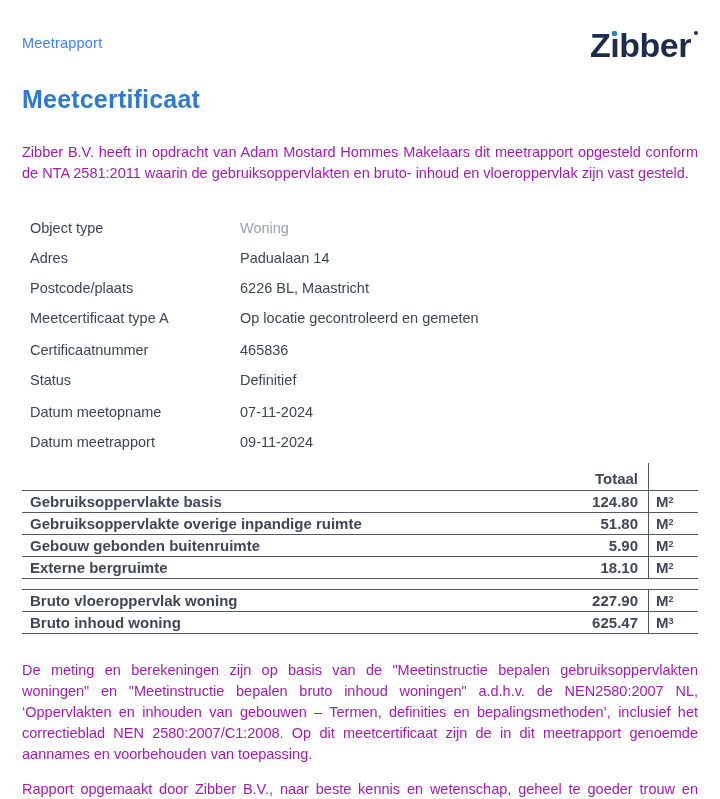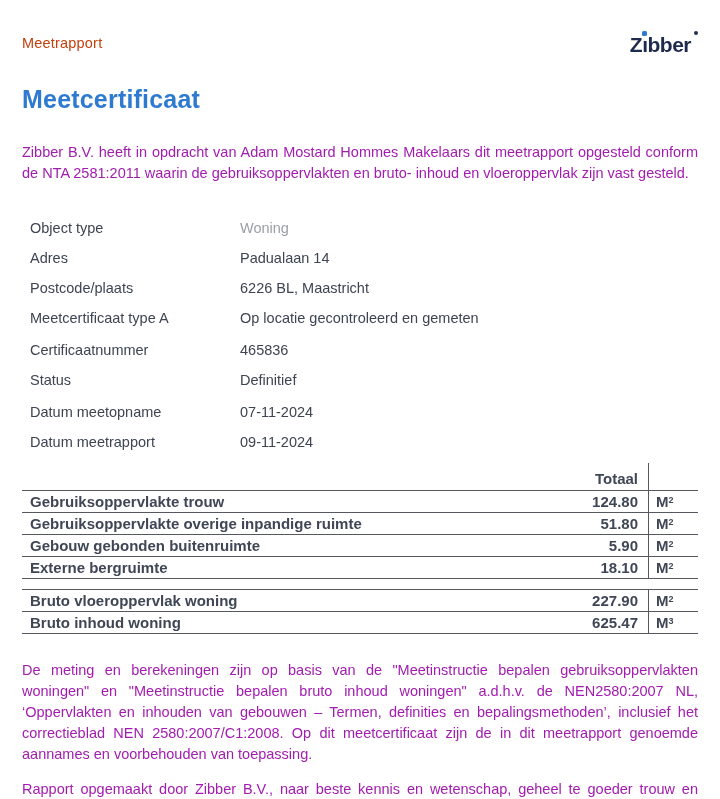--- a/index.html
+++ b/index.html
@@ -10,24 +10,24 @@
     padding:28px 22px 0 22px;
     background:#ffffff;
     font-family:"Liberation Sans", sans-serif;
     color:#3d4452;
     overflow:hidden;
   }
   .topbar {
     display:flex; justify-content:space-between; align-items:flex-start;
     height:36px;
   }
-  .doc-type { font-size:14.5px; color:#c2410c; margin-top:7px; letter-spacing:0.2px; }
+  .doc-type { font-size:14.5px; color:#3b82f6; margin-top:7px; letter-spacing:0.2px; }
   .logo {
     position:relative; display:inline-block;
-    font-weight:bold; font-size:21px; line-height:34px;
+    font-weight:bold; font-size:34px; line-height:34px;
     color:#1e2b4e; letter-spacing:-0.5px;
     margin-right:7px;
   }
   .logo-i { position:relative; display:inline-block; }
   .logo-i::after {
     content:""; position:absolute; left:0; right:0; margin:auto;
     top:3px; width:5px; height:5px; border-radius:1.5px;
     background:#2e7ad1;
   }
   .logo-mark {
@@ -126,21 +126,21 @@
 
   </div>
 
   <div class="m-table surface">
     <div class="t-row t-head">
       <span class="t-label"></span>
       <span class="t-value">Totaal</span>
       <span class="t-unit"></span>
     </div>
     <div class="t-row">
-      <span class="t-label">Gebruiksoppervlakte trouw</span>
+      <span class="t-label">Gebruiksoppervlakte basis</span>
       <span class="t-value">124.80</span>
       <span class="t-unit"><span>M</span><sup>2</sup></span>
     </div>
     <div class="t-row">
       <span class="t-label">Gebruiksoppervlakte overige inpandige ruimte</span>
       <span class="t-value">51.80</span>
       <span class="t-unit"><span>M</span><sup>2</sup></span>
     </div>
     <div class="t-row">
       <span class="t-label">Gebouw gebonden buitenruimte</span>

